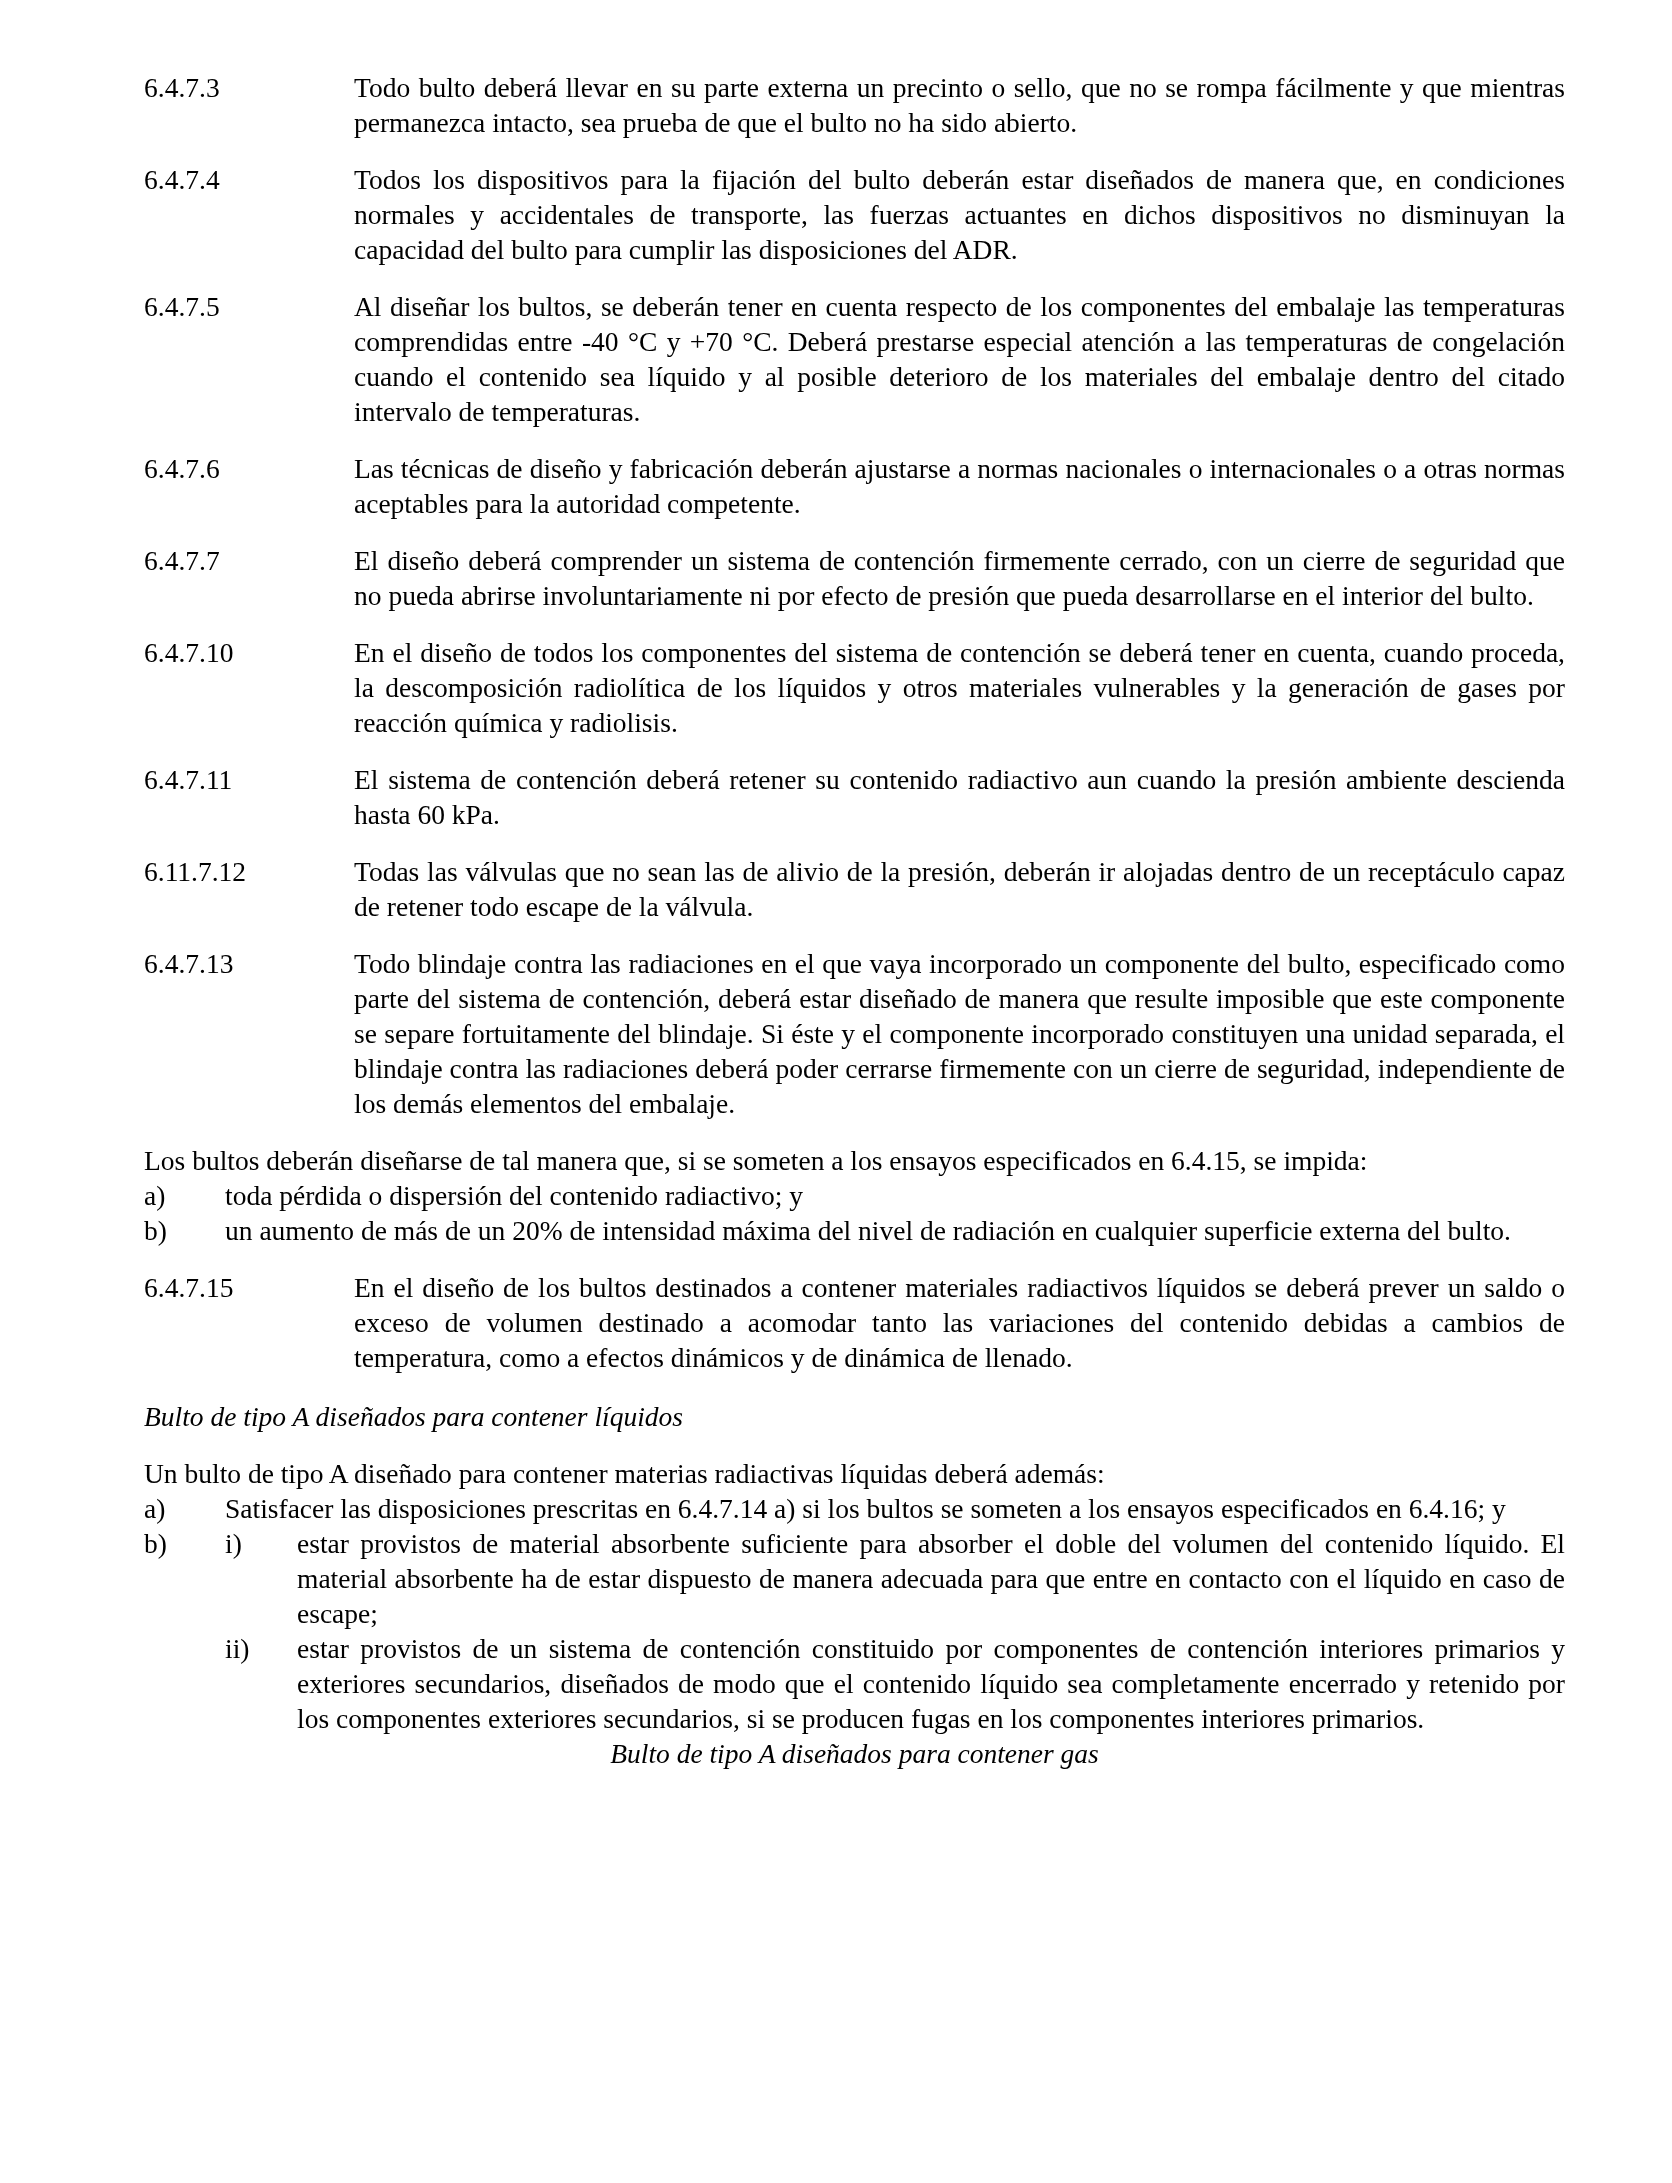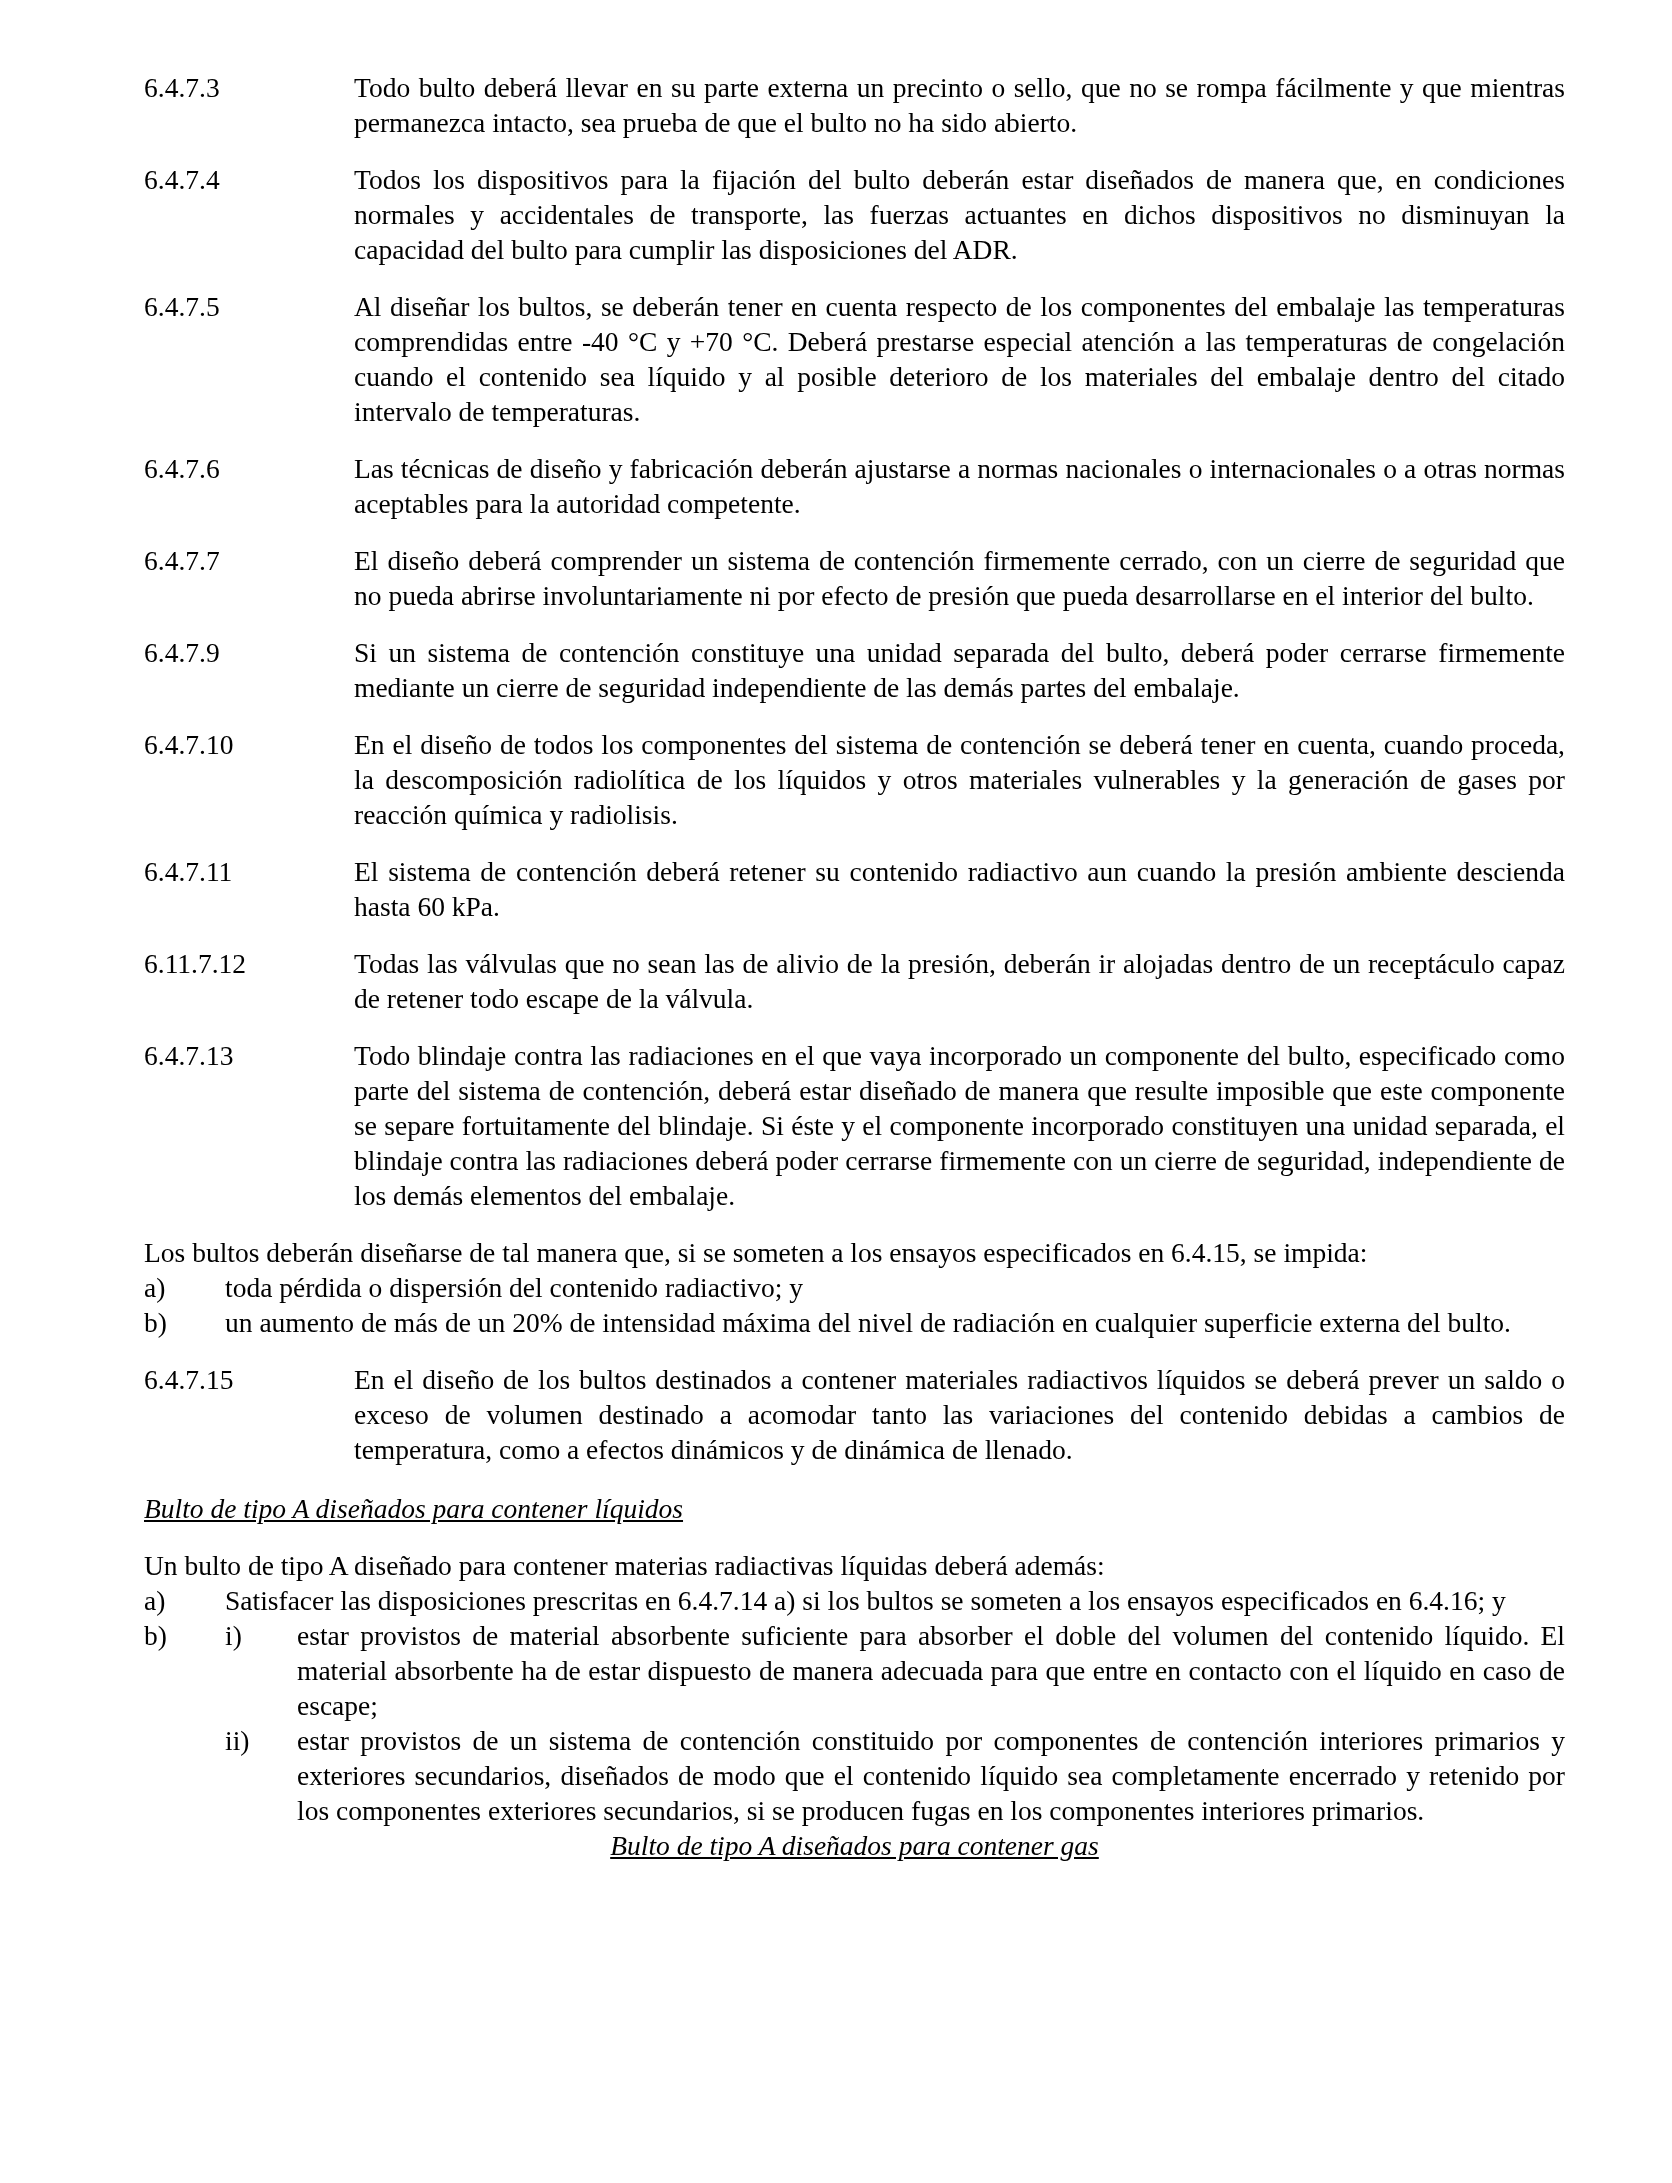--- a/index.html
+++ b/index.html
@@ -25,21 +25,21 @@
   .num { flex: 0 0 210px; }
   .cbody { flex: 1; min-width: 0; }
   .ctext { text-align: justify; }
   .item { display: flex; }
   .marker { flex: 0 0 81px; }
   .itext { flex: 1; min-width: 0; text-align: justify; }
   .subwrap { flex: 1; min-width: 0; }
   .subrow { display: flex; }
   .submarker { flex: 0 0 72px; }
   .stext { flex: 1; min-width: 0; text-align: justify; }
-  .heading { font-style: italic; margin-bottom: 22px; text-decoration: underline; }
+  .heading { font-style: italic; margin-bottom: 22px; }
   .heading.spaced { margin-top: 23.6px; }
   .heading.tight { margin-top: -22px; text-align: center; }
 </style>
 </head>
 <body>
 
 <main class="page">
   <div>
       <div class="clause">
         <div class="num">6.4.7.3</div>
@@ -62,26 +62,20 @@
       <div class="clause">
         <div class="num">6.4.7.6</div>
         <div class="cbody">
           <div class="ctext">Las técnicas de diseño y fabricación deberán ajustarse a normas nacionales o internacionales o a otras normas aceptables para la autoridad competente.</div>
         </div>
       </div>
       <div class="clause">
         <div class="num">6.4.7.7</div>
         <div class="cbody">
           <div class="ctext">El diseño deberá comprender un sistema de contención firmemente cerrado, con un cierre de seguridad que no pueda abrirse involuntariamente ni por efecto de presión que pueda desarrollarse en el interior del bulto.</div>
-        </div>
-      </div>
-      <div class="clause">
-        <div class="num">6.4.7.9</div>
-        <div class="cbody">
-          <div class="ctext">Si un sistema de contención constituye una unidad separada del bulto, deberá poder cerrarse firmemente mediante un cierre de seguridad independiente de las demás partes del embalaje.</div>
         </div>
       </div>
       <div class="clause">
         <div class="num">6.4.7.10</div>
         <div class="cbody">
           <div class="ctext">En el diseño de todos los componentes del sistema de contención se deberá tener en cuenta, cuando proceda, la descomposición radiolítica de los líquidos y otros materiales vulnerables y la generación de gases por reacción química y radiolisis.</div>
         </div>
       </div>
       <div class="clause">
         <div class="num">6.4.7.11</div>

